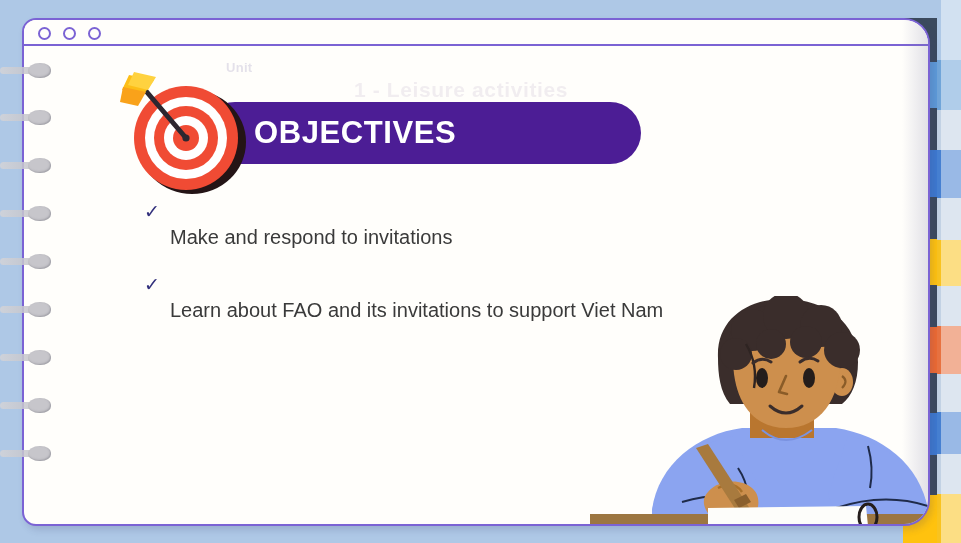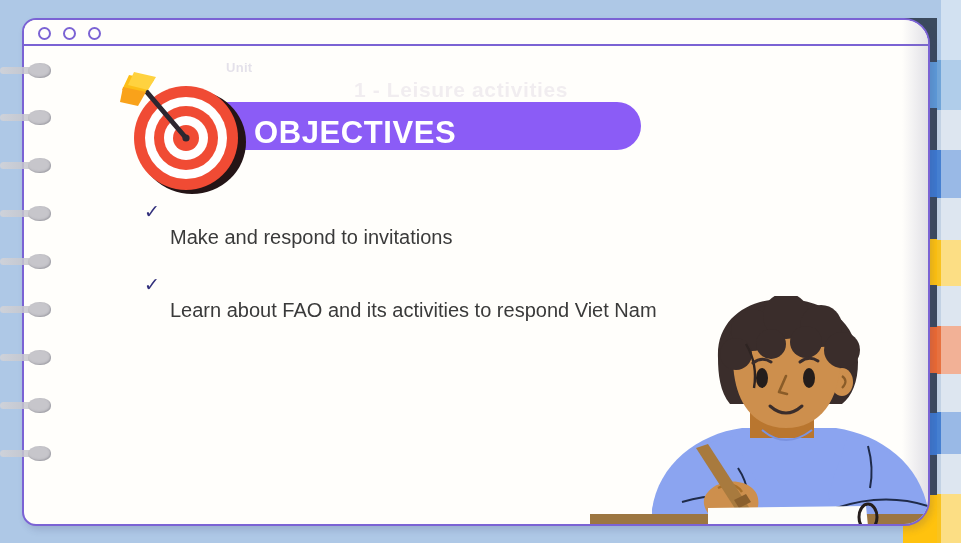--- a/index.html
+++ b/index.html
@@ -106,22 +106,22 @@
     color:rgba(170,150,185,0.16);
     font-weight:700;
     letter-spacing:.6px;
     white-space:nowrap;
   }
 
   
   .banner {
     position:absolute;
     left:180px; top:82px;
-    width:437px; height:48px;
-    background:#8b5cf6;
+    width:437px; height:62px;
+    background:#4c1d95;
     border-radius:31px;
   }
   .banner-text {
     position:absolute;
     left:50px; top:0;
     height:62px; line-height:62px;
     font-size:31px;
     font-weight:bold;
     color:#ffffff;
     letter-spacing:.6px;
@@ -238,21 +238,21 @@
       </svg>
     </div>
 
     <div class="bullets">
       <div class="bullet">
         <span class="check">✓</span>
         <span class="btext">Make and respond to invitations</span>
       </div>
       <div class="bullet">
         <span class="check">✓</span>
-        <span class="btext">Learn about FAO and its activities to respond Viet Nam</span>
+        <span class="btext">Learn about FAO and its invitations to support Viet Nam</span>
       </div>
     </div>
 
     <div class="boy">
       <svg viewBox="0 0 380 250" width="380" height="250" aria-hidden="true">
 
         <path d="M62 214 C68 168 108 138 152 132 L246 132 C292 139 330 168 338 214
                  L338 232 L62 232 Z" fill="#8ba4f0"></path>
 
         <path d="M160 110 L224 110 L224 142 L160 142 Z" fill="#b9762f"></path>

